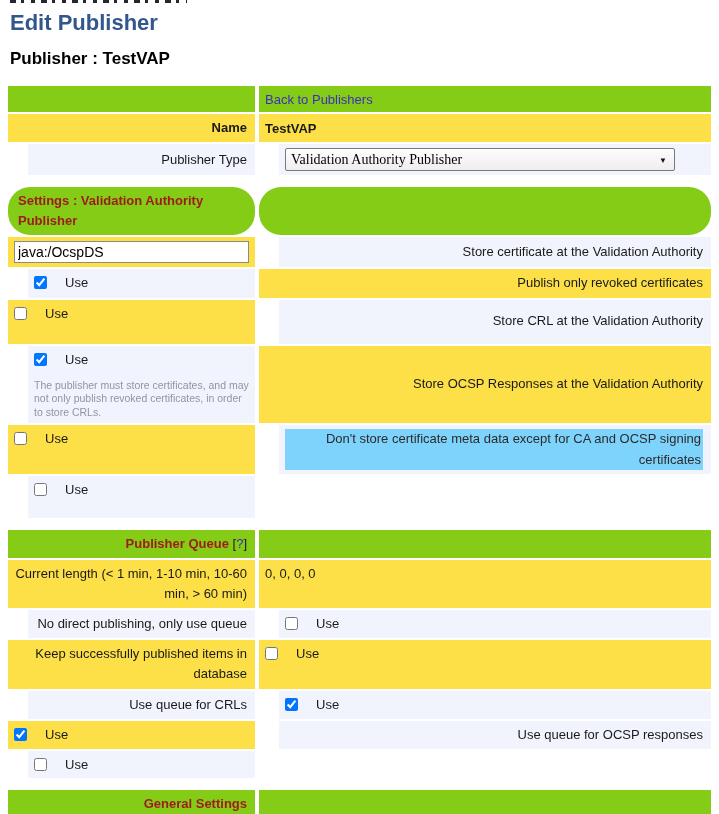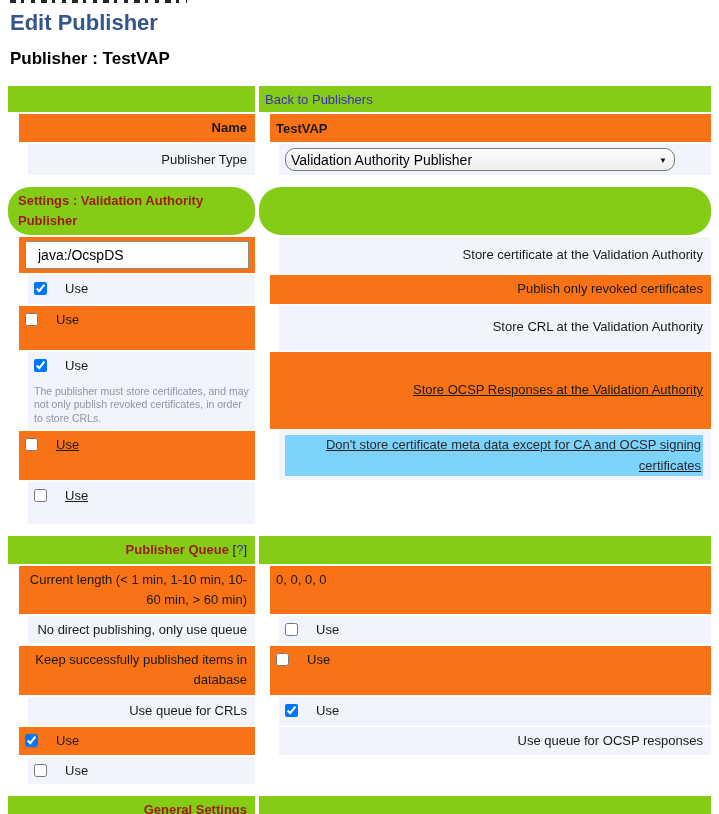--- a/index.html
+++ b/index.html
@@ -29,60 +29,60 @@
   }
   .table-area { margin: 17px 0 0 8px; width: 703px; }
   .grid {
     display: grid;
     grid-template-columns: 247px 452px;
     gap: 2px 4px;
     margin-bottom: 12px;
   }
   .cell { padding: 4px 6px; }
   .cream { background: #84cc16; }
-  .dark  { background: #f97316; margin-left: 11px; }
+  .dark  { background: #fde047; }
   .light { background: #F1F4FC; margin-left: 20px; }
   .lbl {
     display: flex; align-items: center; justify-content: flex-end;
     text-align: right; font-size: 13px; padding-right: 8px; line-height: 1.55;
   }
   .lbl.bold { font-weight: bold; }
   .lbl.left { justify-content: flex-start; text-align: left; padding-left: 10px; }
   .val { font-size: 13px; display: flex; align-items: center; padding-left: 6px; }
   .val.top { align-items: flex-start; padding-top: 6px; }
   .val.col { flex-direction: column; align-items: flex-start; }
   .section-header {
     color: #9E1B1B; font-weight: bold; font-size: 13px;
   }
   .mh24 { min-height: 24px; } .mh26 { min-height: 26px; } .mh27 { min-height: 27px; }
-  .mh28 { min-height: 28px; border-radius: 22px; } .mh30 { min-height: 30px; } .mh42 { min-height: 42px; text-decoration: underline; }
+  .mh28 { min-height: 28px; border-radius: 22px; } .mh30 { min-height: 30px; } .mh42 { min-height: 42px; }
   .mh44 { min-height: 44px; }
   a.back-link, a.help-q {
     color: #3C2EBF; text-decoration: none; font-size: 13px; cursor: pointer;
   }
   .bracket { color: #1a1a1a; font-weight: normal; font-size: 13px; }
   .bold-val { font-weight: bold; }
   .select-wrap { position: relative; display: inline-block; }
   select.type-select {
     -webkit-appearance: none; appearance: none;
     width: 390px; height: 23px;
-    font-family: Liberation Sans, sans-serif; font-size: 14px;
-    border: 1px solid #7a7a7a; border-radius: 10px;
+    font-family: Liberation Serif, serif; font-size: 14px;
+    border: 1px solid #7a7a7a; border-radius: 2px;
     background: linear-gradient(#fdfdfd, #eeeeee);
     padding: 1px 24px 1px 5px; color: #000;
   }
   .select-arrow {
     position: absolute; right: 8px; top: 50%;
     transform: translateY(-50%);
     font-size: 8px; color: #111; pointer-events: none;
   }
   input.text-input {
-    width: 386px; height: 28px;
+    width: 386px; height: 22px;
     font-family: "Liberation Sans", sans-serif; font-size: 14px;
-    border: 1px solid #8a8a8a; padding: 1px 12px; background: #fff; color: #000;
+    border: 1px solid #8a8a8a; padding: 1px 3px; background: #fff; color: #000;
   }
   .use-line { display: flex; align-items: center; gap: 18px; }
   .use-line input[type="checkbox"] { width: 13px; height: 13px; margin: 0; }
   .use-text { font-size: 13px; }
   .help-text {
     margin-top: 12px; font-size: 10.5px; color: #9095A4; line-height: 1.3;
   }
   .hl {
     background: #7dd3fc; color: #2b2b2b;
     box-decoration-break: clone; -webkit-box-decoration-break: clone;

